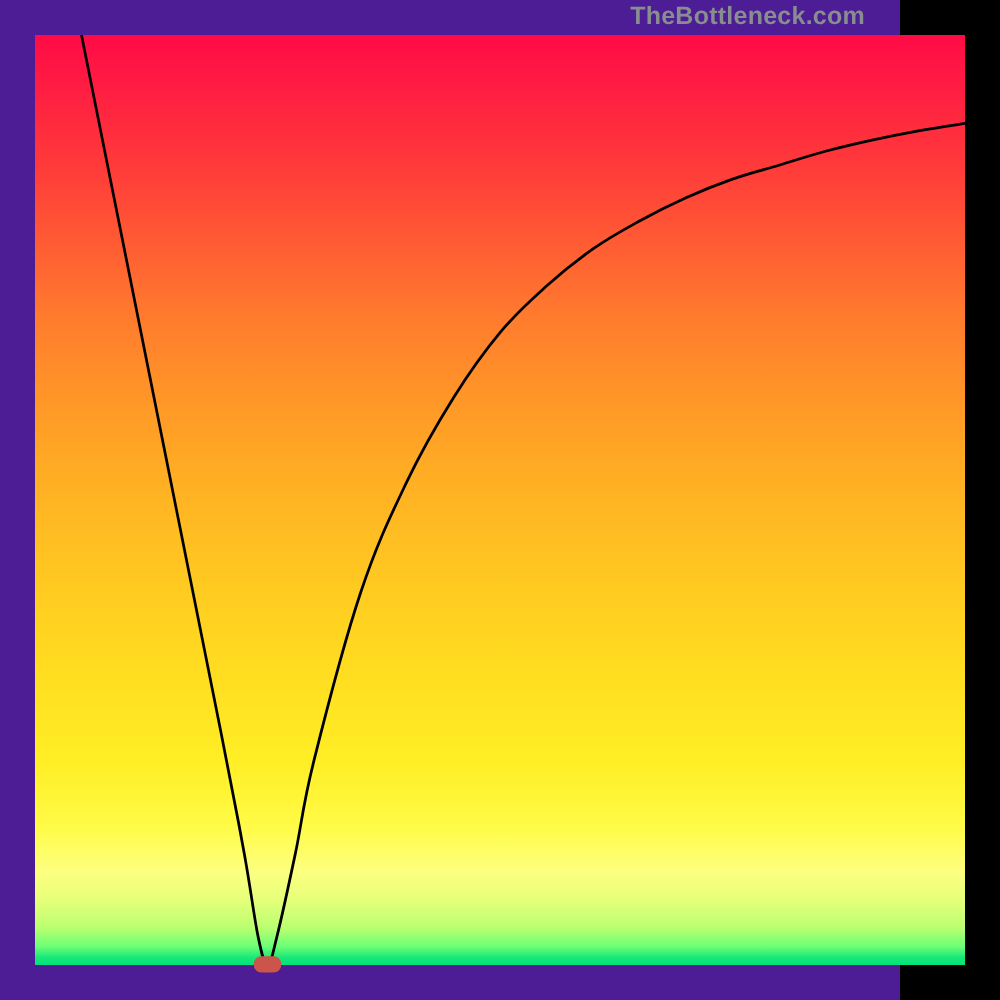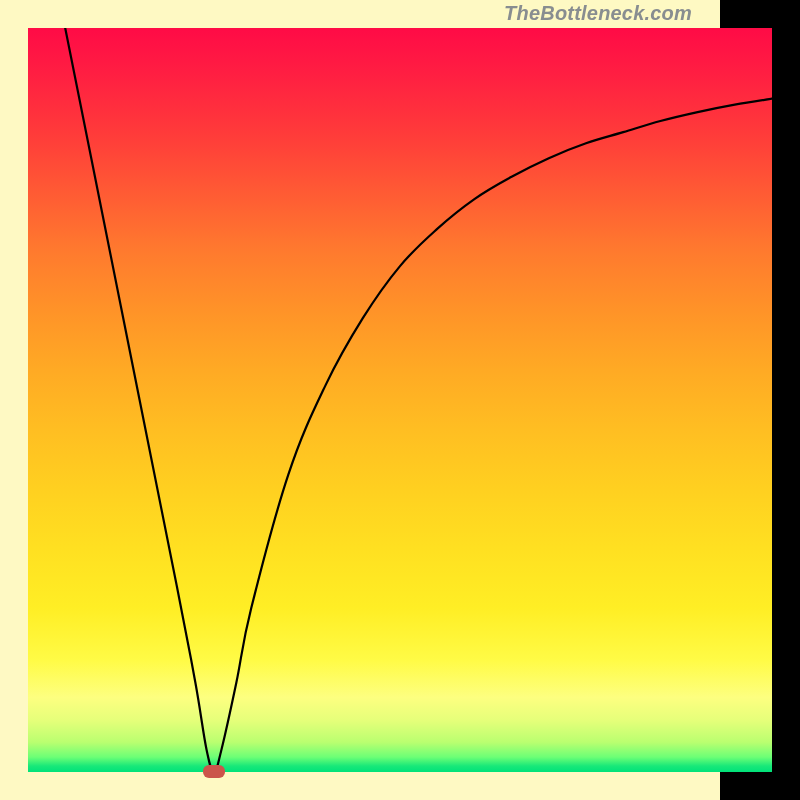--- a/index.html
+++ b/index.html
@@ -10,22 +10,21 @@
     background: #000;
     overflow: hidden;
     font-family: Arial, Helvetica, sans-serif;
   }
   .frame {
     position: absolute;
     top: 0;
     left: 0;
     width: 720px;
     height: 800px;
-    background: #fef9c3;
-    font-style: italic;
+    background: #4c1d95;
   }
   .plot {
     position: absolute;
     top: 28px;
     left: 28px;
     width: 744px;
     height: 744px;
     
     background: linear-gradient(
       to bottom,

